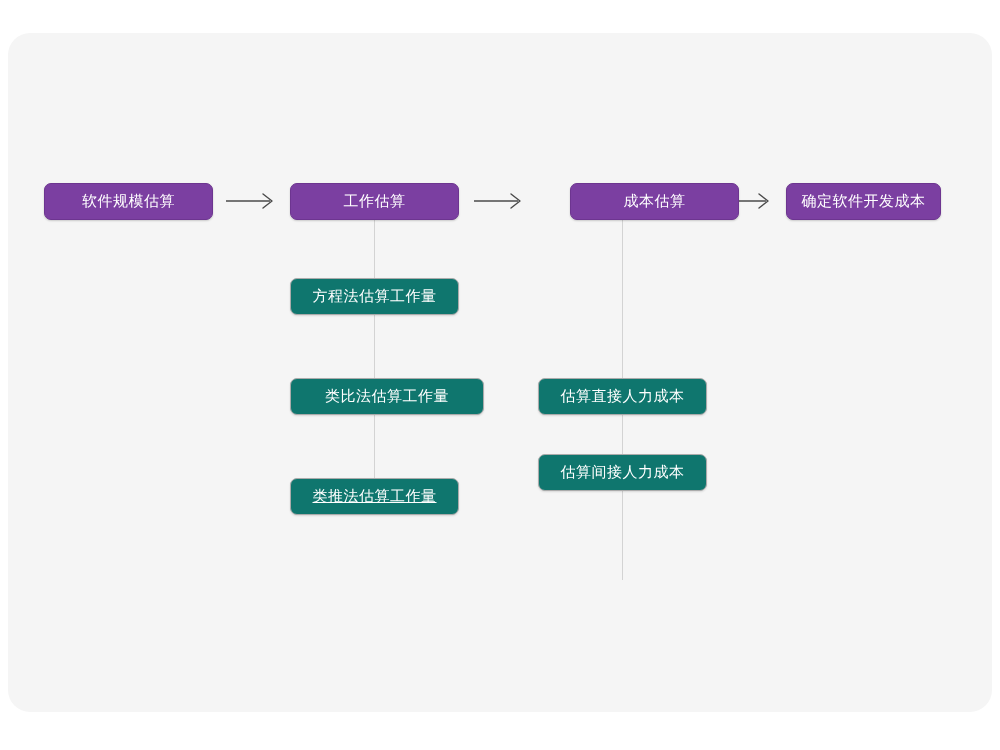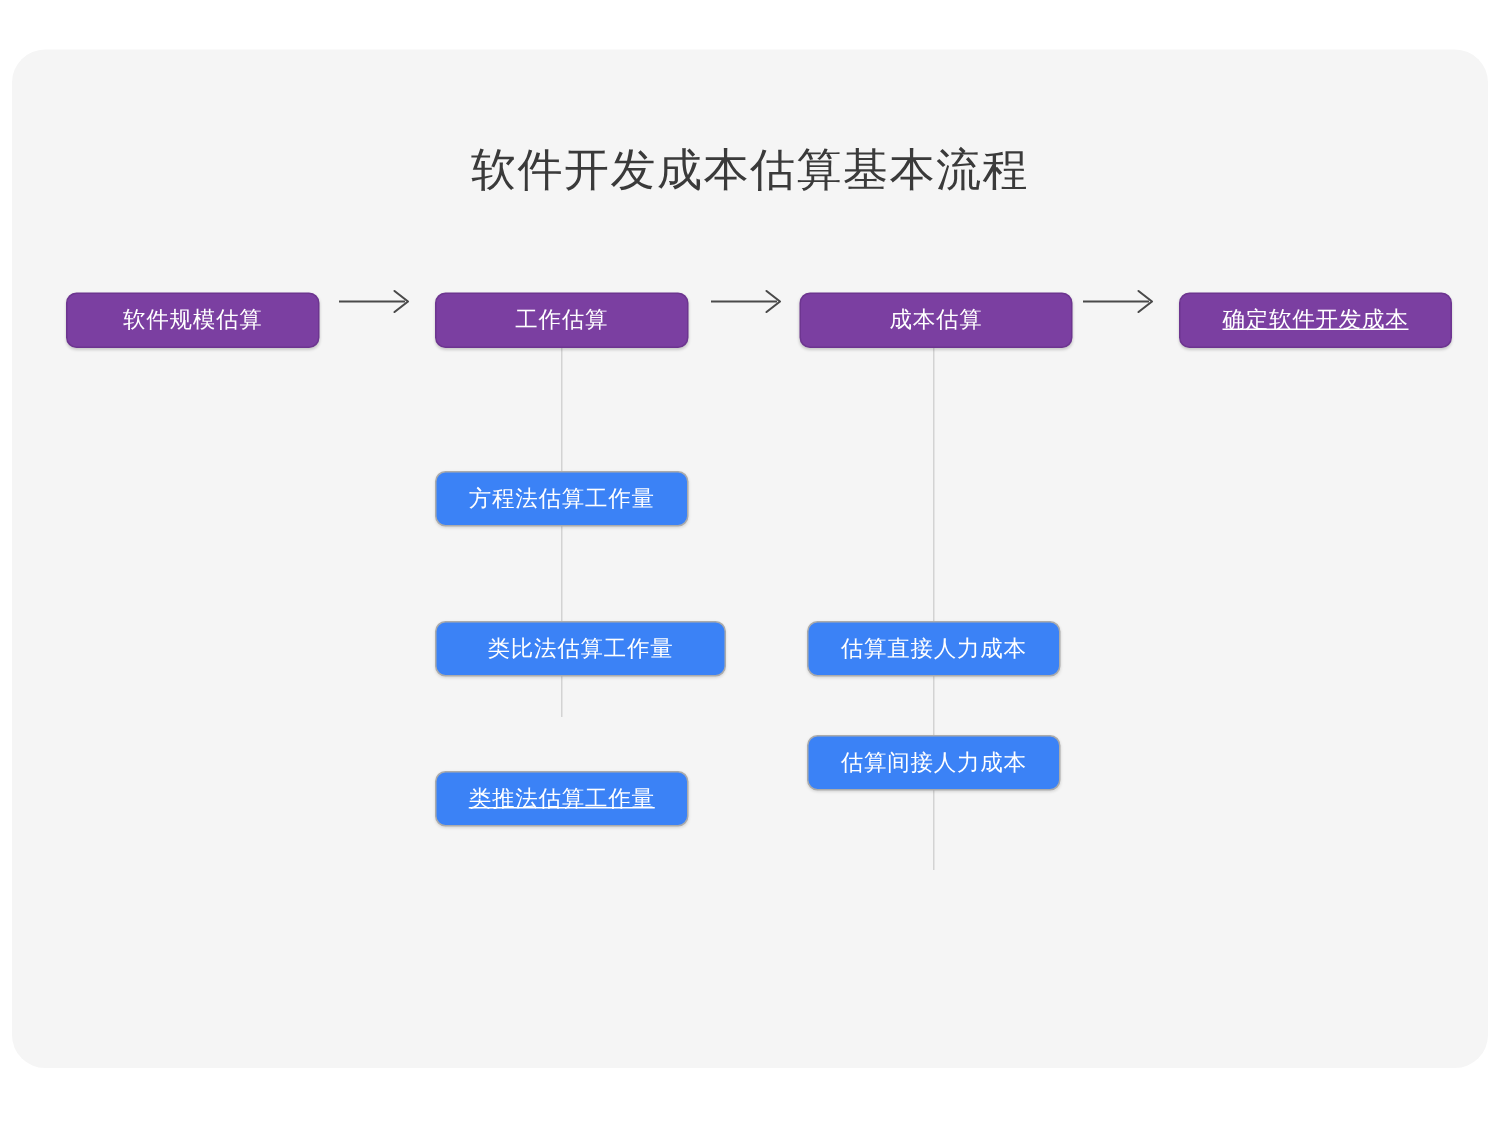--- a/index.html
+++ b/index.html
@@ -52,28 +52,26 @@
     letter-spacing: 0.5px;
     color: #ffffff;
     white-space: nowrap;
     user-select: none;
   }
   .node.primary {
     background: #7b3fa1;
     border: 1px solid #6d3590;
     box-shadow: 0 1px 2px rgba(0,0,0,0.18);
     height: 37px;
-    margin-top: 12px;
   }
   .node.sub {
-    background: #3b82f6;
+    background: #0f766e;
     border: 1px solid #ababab;
     box-shadow: 0 1px 2px rgba(0,0,0,0.12);
     height: 37px;
-    margin-top: 36px;
   }
   
   .vline {
     position: absolute;
     width: 1px;
     background: #d3d3d3;
   }
   
   .arrow {
     position: absolute;
@@ -84,21 +82,20 @@
     overflow: visible;
   }
 </style>
 </head>
 <body>
 
 <div id="canvas">
 
   <div id="panel"></div>
 
-  <div id="title">软件开发成本估算基本流程</div>
 
   <div class="vline" style="left:374px; top:220px; height:258px;"></div>
   <div class="vline" style="left:622px; top:220px; height:360px;"></div>
 
   <div class="arrow" style="left:226px; top:190px; width:50px;">
     <svg width="50" height="22" viewBox="0 0 50 22">
       <path d="M0 11 L44 11" stroke="#4a4a4a" stroke-width="1.4" fill="none"></path>
       <path d="M37 4 L46 11 L37 18" stroke="#4a4a4a" stroke-width="1.4" fill="none" stroke-linecap="round" stroke-linejoin="round"></path>
     </svg>
   </div>
@@ -112,23 +109,23 @@
     <svg width="50" height="22" viewBox="0 0 50 22">
       <path d="M0 11 L44 11" stroke="#4a4a4a" stroke-width="1.4" fill="none"></path>
       <path d="M37 4 L46 11 L37 18" stroke="#4a4a4a" stroke-width="1.4" fill="none" stroke-linecap="round" stroke-linejoin="round"></path>
     </svg>
   </div>
 
   <div class="node primary" style="left:44px; top:183px; width:169px;">软件规模估算</div>
 
   <div class="node primary" style="left:290px; top:183px; width:169px;">工作估算</div>
 
-  <div class="node primary" style="left:533px; top:183px; width:182px;">成本估算</div>
+  <div class="node primary" style="left:570px; top:183px; width:169px;">成本估算</div>
 
-  <div class="node primary" style="left:786px; top:183px; width:182px;text-decoration:underline;">确定软件开发成本</div>
+  <div class="node primary" style="left:786px; top:183px; width:155px;">确定软件开发成本</div>
 
   <div class="node sub" style="left:290px; top:278px; width:169px;">方程法估算工作量</div>
 
   <div class="node sub" style="left:290px; top:378px; width:194px;">类比法估算工作量</div>
 
   <div class="node sub" style="left:290px; top:478px; width:169px;text-decoration:underline;">类推法估算工作量</div>
 
 
   <div class="node sub" style="left:538px; top:378px; width:169px;">估算直接人力成本</div>
 

